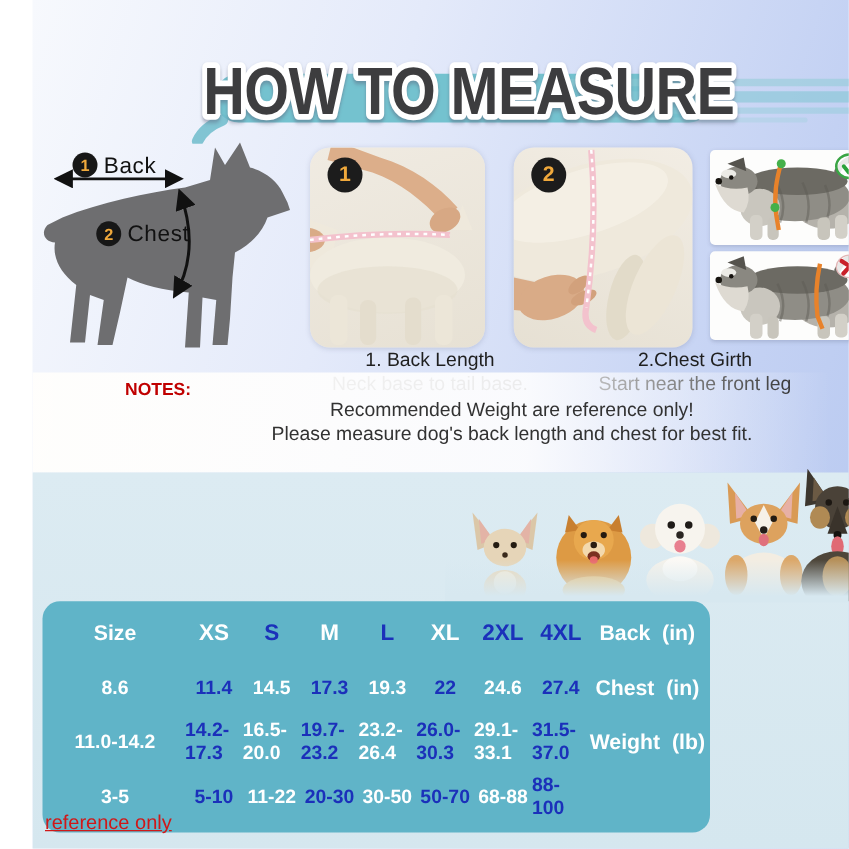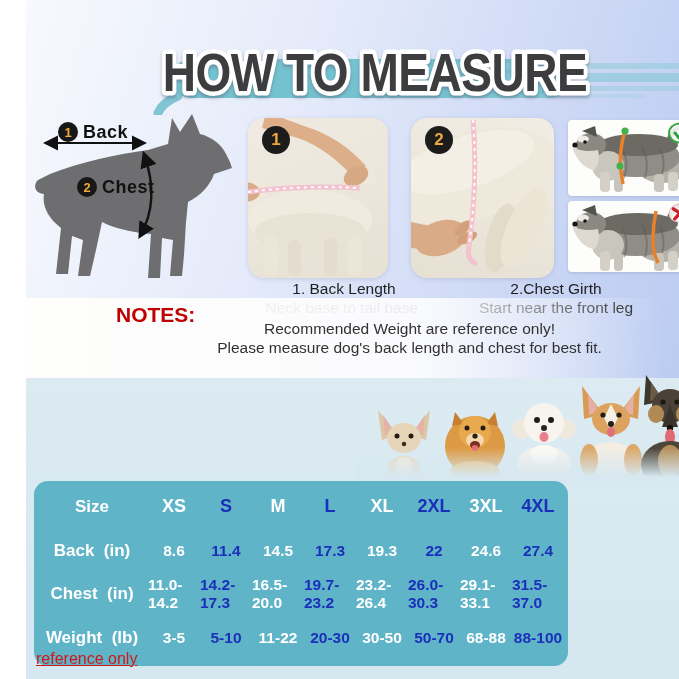--- a/index.html
+++ b/index.html
@@ -7,21 +7,21 @@
   .page{position:relative;width:679px;height:679px;overflow:hidden;
     background:linear-gradient(108deg,#f7f9fd 0%,#e4eafa 35%,#c3d1f3 75%,#b3c5ef 100%);margin-left:26px;}
 
   
   .title-svg{position:absolute;left:0;top:0;width:679px;height:115px;}
 
   
   .sil-svg{position:absolute;left:4px;top:110px;width:210px;height:172px;}
   .badge-sm{position:absolute;width:20px;height:20px;border-radius:50%;background:#171717;
     color:#f0a93c;font-weight:bold;font-size:13px;display:flex;align-items:center;justify-content:center;}
-  .sil-lbl{position:absolute;font-weight:bold;font-size:18px;color:#111;letter-spacing:.5px;}
+  .sil-lbl{position:absolute;font-weight:normal;font-size:18px;color:#111;letter-spacing:.5px;}
 
   
   .photo{position:absolute;border-radius:16px;overflow:hidden;box-shadow:0 1px 4px rgba(110,120,150,.25);}
   .photo svg{display:block;width:100%;height:100%;}
   .card1{left:222px;top:118px;width:140px;height:160px;background:linear-gradient(160deg,#f0ebe2 0%,#e7e1d4 100%);}
   .card2{left:385px;top:118px;width:143px;height:160px;background:linear-gradient(200deg,#f2ede4 0%,#e6e0d3 100%);}
   .badge-lg{position:absolute;left:14px;top:8px;width:28px;height:28px;border-radius:50%;background:#1c1c1c;
     color:#f0a93c;font-weight:bold;font-size:17px;display:flex;align-items:center;justify-content:center;z-index:3;}
 
   
@@ -32,21 +32,21 @@
   .ex-card svg{display:block;width:100%;height:100%;}
 
   
   .caption{position:absolute;width:230px;text-align:center;color:#1f1f1f;font-size:15.5px;line-height:19px;}
   .cap1{left:203px;top:279px;}
   .cap2{left:415px;top:279px;}
 
   
   .notes-bg{position:absolute;left:0;top:298px;width:679px;height:80px;
     background:linear-gradient(90deg,rgba(255,254,252,.97) 0%,rgba(253,253,254,.92) 58%,rgba(253,253,254,0) 94%);}
-  .notes-h{position:absolute;left:90px;top:303px;color:#c00000;font-weight:bold;font-size:21px;}
+  .notes-h{position:absolute;left:74px;top:303px;color:#c00000;font-weight:bold;font-size:14px;}
   .notes-lines{position:absolute;left:91px;top:320px;width:585px;color:#323232;font-size:15.5px;line-height:18.5px;text-align:center;}
   .red{color:#d20000;}
 
   
   .bottom-panel{position:absolute;left:0;top:378px;width:679px;height:301px;
     background:linear-gradient(180deg,#dcebf2 0%,#d5e7ef 100%);}
   .dog{position:absolute;}
   .dogs-fade{position:absolute;left:330px;top:448px;width:349px;height:34px;
     background:linear-gradient(180deg,rgba(216,233,240,0) 0%,#d7e8f0 85%);}
 
@@ -280,21 +280,20 @@
   <div class="dogs-fade"></div>
 
   <div class="size-table">
     <div class="tc lab">Size</div>
     <div class="tc w h">XS</div>
     <div class="tc b h">S</div>
     <div class="tc w h">M</div>
     <div class="tc b h">L</div>
     <div class="tc w h">XL</div>
     <div class="tc b h">2XL</div>
-    <div class="tc w h">3XL</div>
     <div class="tc b h">4XL</div>
 
     <div class="tc lab">Back  (in)</div>
     <div class="tc w">8.6</div>
     <div class="tc b">11.4</div>
     <div class="tc w">14.5</div>
     <div class="tc b">17.3</div>
     <div class="tc w">19.3</div>
     <div class="tc b">22</div>
     <div class="tc w">24.6</div>

